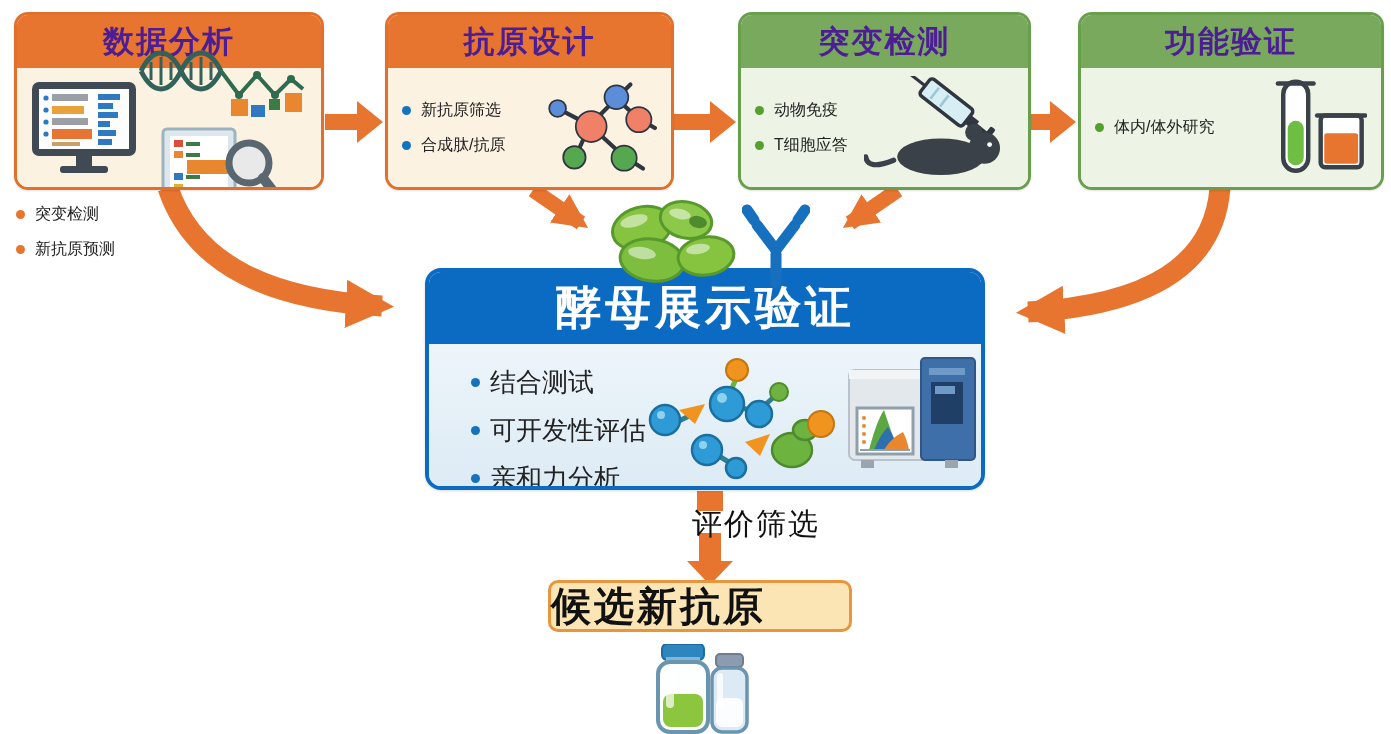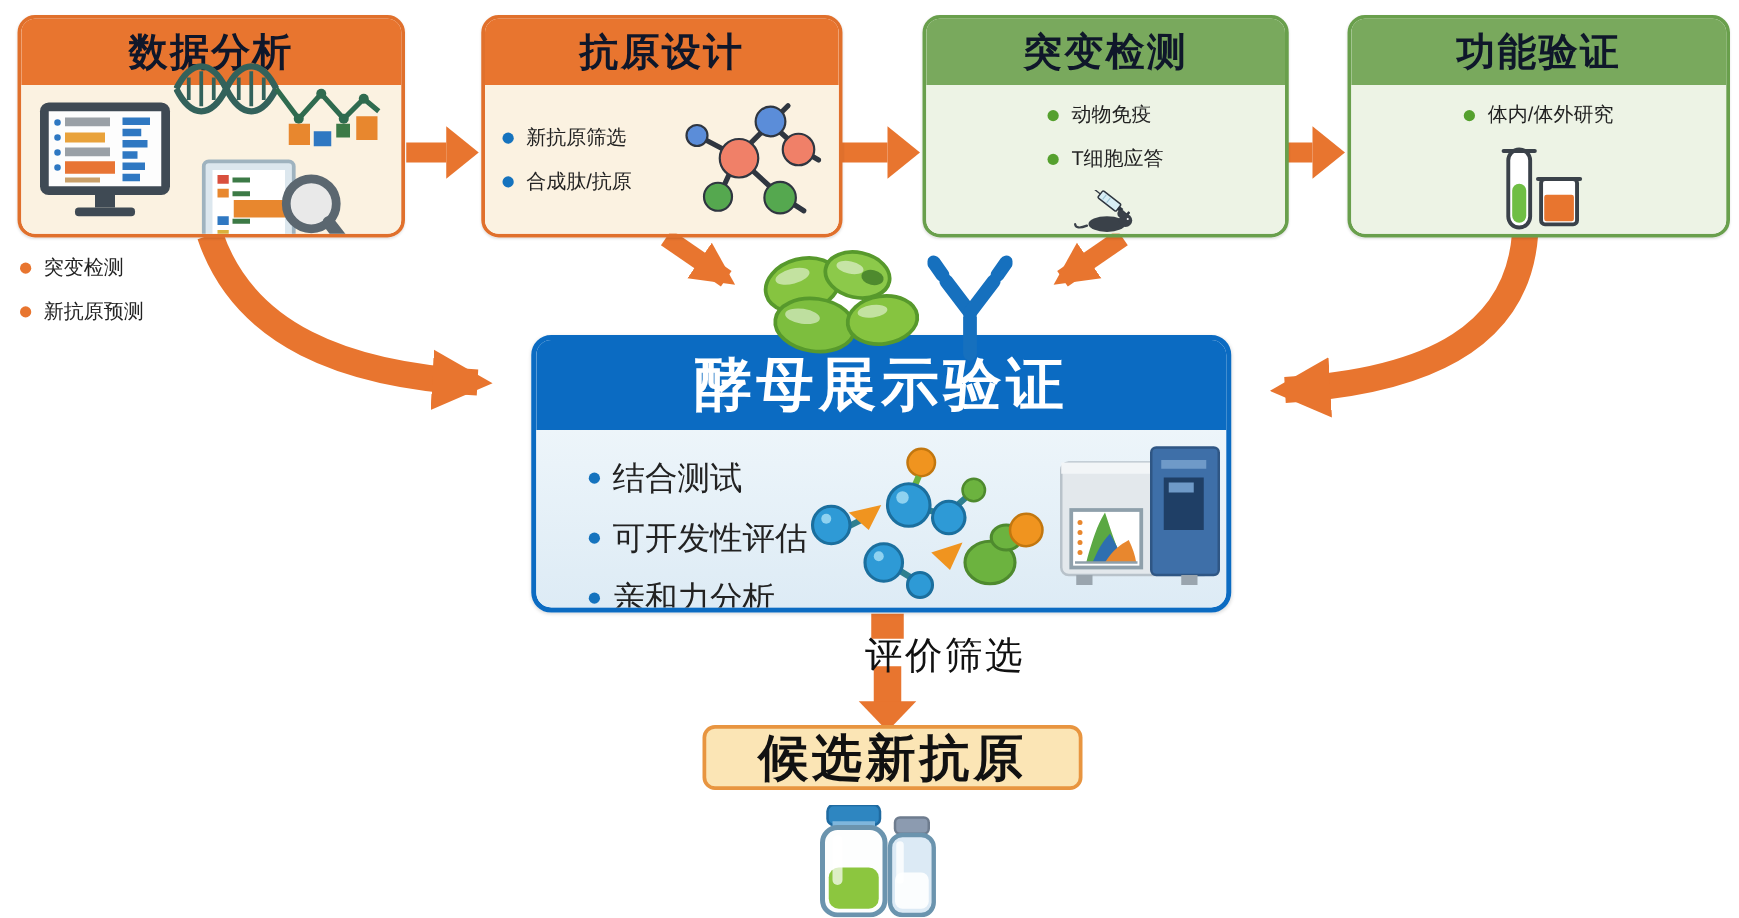--- a/index.html
+++ b/index.html
@@ -5,27 +5,27 @@
   html,body{margin:0;padding:0;background:#ffffff;}
   body{font-family:"Liberation Sans","DejaVu Sans",sans-serif;}
   #canvas{position:relative;width:1391px;height:734px;background:#ffffff;overflow:hidden;}
 
   
   .stage-box{position:absolute;border-radius:14px;overflow:hidden;z-index:2;
              box-shadow:0 1px 2px rgba(0,0,0,.12);}
   .stage-box.orange{border:3px solid #E0702C;}
   .stage-box.green{border:3px solid #699F4C;}
   .stage-header{height:53px;display:flex;align-items:center;justify-content:center;
-                color:#0f172a;font-weight:bold;font-size:31px;letter-spacing:2px;}
+                color:#4c1d95;font-weight:bold;font-size:31px;letter-spacing:2px;}
   .orange .stage-header{background:#E8752F;}
   .green .stage-header{background:#79A95D;}
   .stage-body{display:flex;align-items:center;justify-content:space-between;
               height:calc(100% - 53px);padding:0 14px;box-sizing:border-box;}
   .orange .stage-body{background:#FBF2E1;}
-  .green .stage-body{background:#EDF3E5;flex-direction:column;}
+  .green .stage-body{background:#EDF3E5;}
 
   ul.bullets{list-style:none;margin:0;padding:0;}
   ul.bullets li{display:flex;align-items:center;font-size:16px;color:#222;
                 margin:14px 0;white-space:nowrap;}
   ul.bullets .dot{width:9px;height:9px;border-radius:50%;margin-right:10px;flex:0 0 9px;}
   .dot.blue{background:#1573BE;}
   .dot.green{background:#55A02E;}
   .dot.orange{background:#E8752F;}
 
   
@@ -40,22 +40,22 @@
                  justify-content:center;color:#ffffff;font-weight:bold;font-size:46px;
                  letter-spacing:4px;}
   .center-body{position:relative;height:calc(100% - 72px);
                background:linear-gradient(180deg,#EDF5FA 0%,#DDEBF5 100%);}
   .center-body ul.bullets{position:absolute;left:42px;top:8px;}
   .center-body ul.bullets li{font-size:26px;margin:13px 0;}
 
   
   .result-box{position:absolute;left:548px;top:580px;width:304px;height:52px;
               background:#FBE5B5;border:3px solid #E89540;border-radius:10px;
-              display:flex;align-items:center;justify-content:center;z-index:2;
-              box-sizing:border-box;margin-left:14px;}
+              display:flex;align-items:center;justify-content:flex-start;z-index:2;
+              box-sizing:border-box;}
   .result-title{font-size:40px;font-weight:bold;color:#111;letter-spacing:3px;}
 
   
   .eval-label{position:absolute;left:600px;top:504px;width:220px;text-align:right;
               font-size:30px;color:#111;z-index:3;font-weight:500;letter-spacing:2px;}
 
   
   .abs{position:absolute;}
   svg{display:block;}
 </style>

